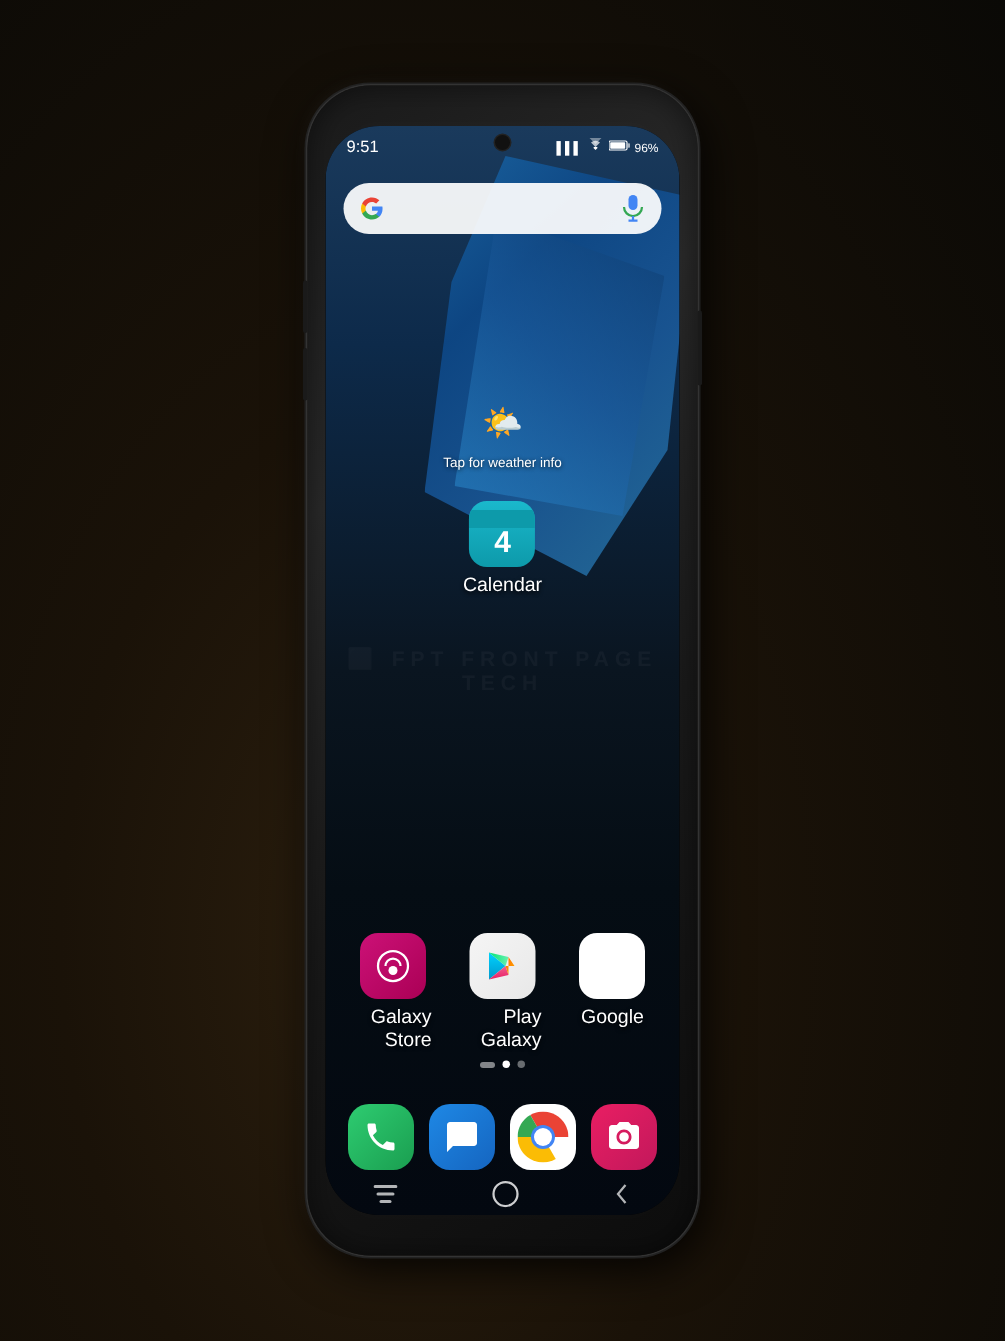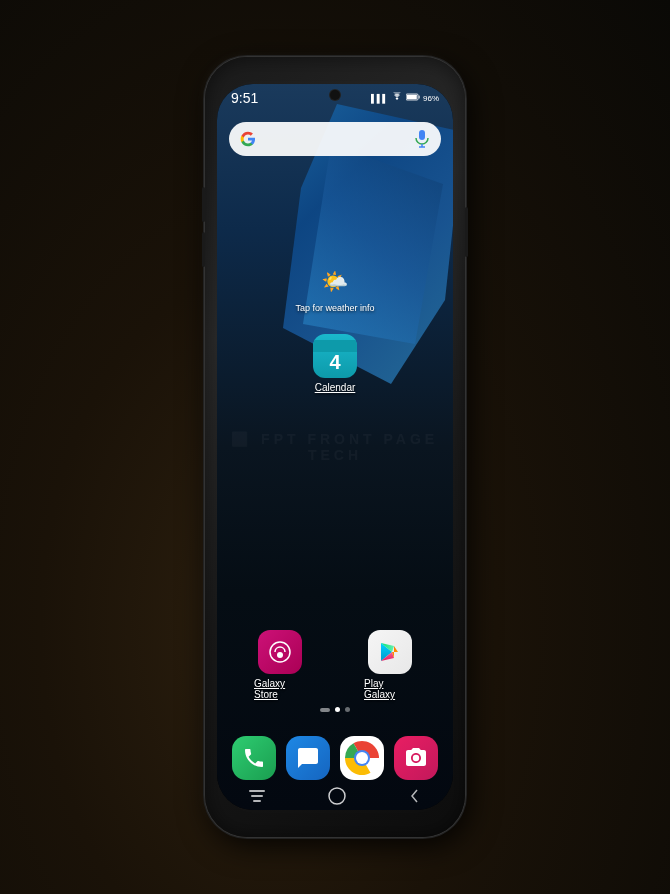--- a/index.html
+++ b/index.html
@@ -88,21 +88,21 @@
       right: 0;
       height: 28px;
       display: flex;
       justify-content: space-between;
       align-items: center;
       padding: 0 14px;
       z-index: 100;
     }
 
     .status-time {
-      font-size: 14px;
+      font-size: 11px;
       color: #fff;
       font-weight: 500;
     }
 
     .status-icons {
       display: flex;
       align-items: center;
       gap: 3px;
       font-size: 8px;
       color: #fff;
@@ -227,38 +227,38 @@
     }
 
     .calendar-icon-date {
       font-size: 20px;
       font-weight: bold;
       color: #fff;
       line-height: 1;
     }
 
     .app-label {
-      font-size: 10px;
+      font-size: 13px;
       color: #fff;
       margin-top: 4px;
       text-shadow: 0 1px 3px rgba(0,0,0,0.9);
-      text-decoration: underline;
     }
 
     
     .app-grid-row {
       position: absolute;
       bottom: 110px;
       left: 0;
       right: 0;
       display: flex;
       justify-content: space-around;
       align-items: flex-start;
       padding: 0 8px;
       z-index: 50;
+      text-align: right;
     }
 
     .app-item {
       display: flex;
       flex-direction: column;
       align-items: center;
       width: 52px;
     }
 
     .app-icon {
@@ -543,20 +543,29 @@
               </defs>
               <path d="M5 5L16 14L5 23z" fill="url(#pg1)"></path>
               <path d="M5 5L18 8L16 14z" fill="url(#pg2)"></path>
               <path d="M5 23L18 20L16 14z" fill="url(#pg4)"></path>
               <path d="M16 14L22 14L18 8L18 20z" fill="url(#pg3)"></path>
             </svg>
           </div>
           <span class="app-label">Play Galaxy</span>
         </div>
 
+        <div class="app-item">
+          <div class="app-icon icon-google">
+            <div class="g-cell" style="background:#4285f4;"></div>
+            <div class="g-cell" style="background:#ea4335;"></div>
+            <div class="g-cell" style="background:#fbbc05;"></div>
+            <div class="g-cell" style="background:#34a853;"></div>
+          </div>
+          <span class="app-label">Google</span>
+        </div>
 
 
       </div>
 
       <div class="page-indicators">
         <div class="page-dash"></div>
         <div class="page-dot active"></div>
         <div class="page-dot"></div>
       </div>
 

